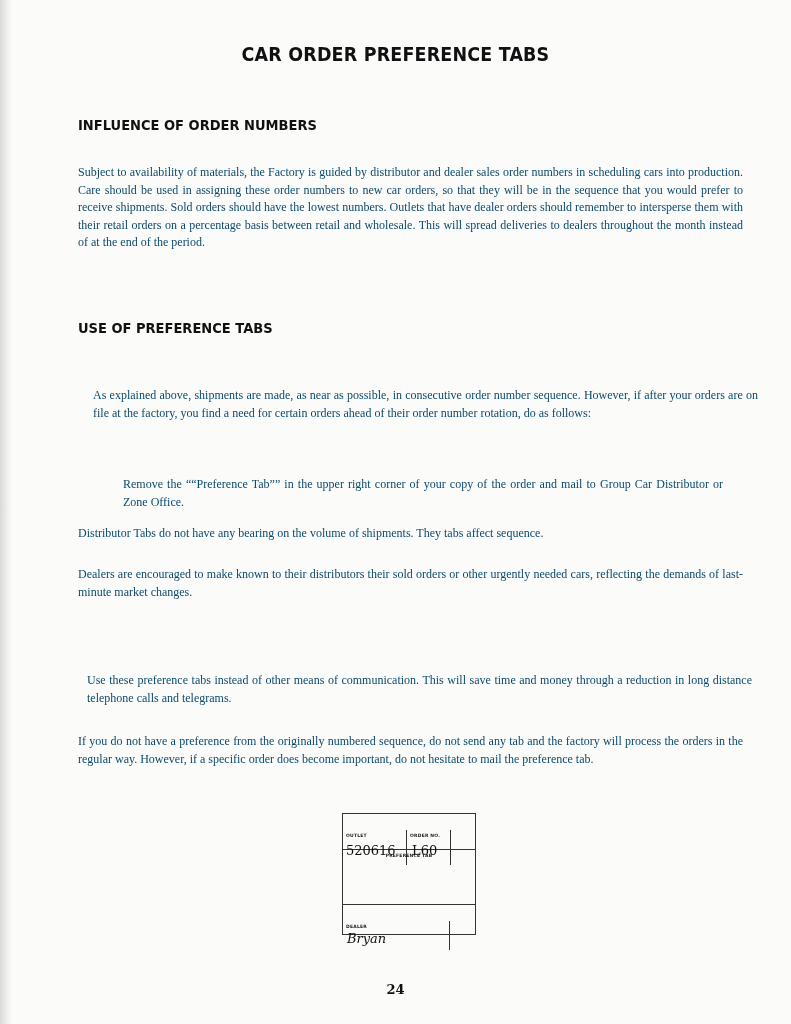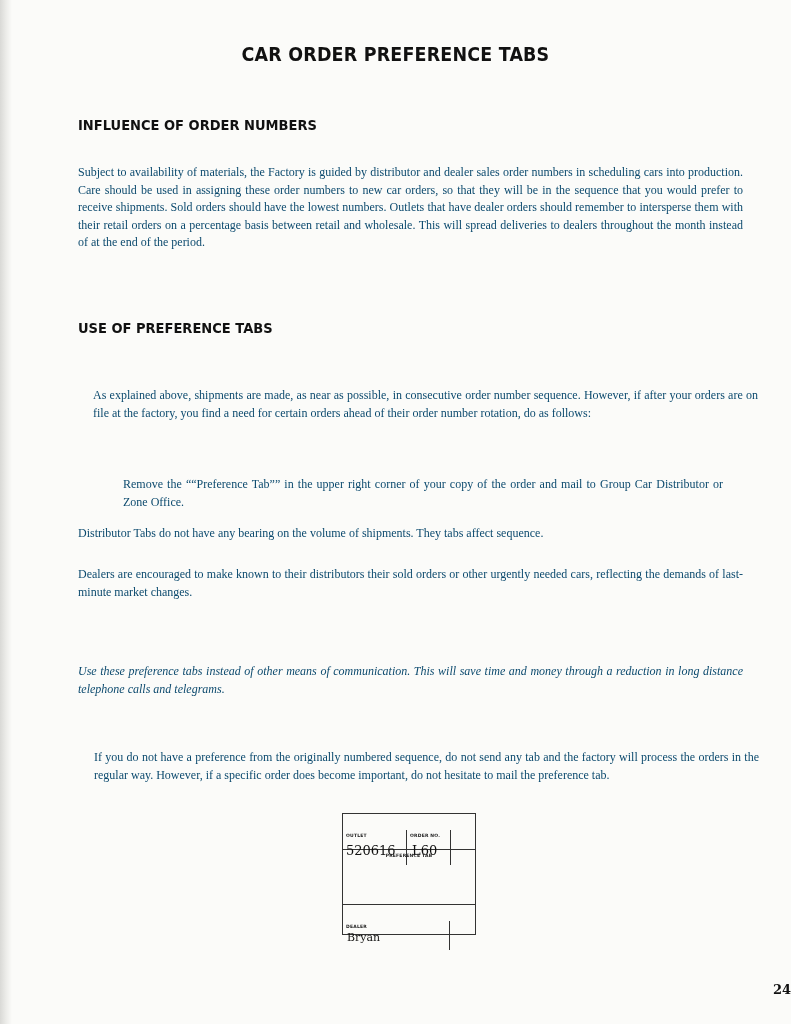--- a/index.html
+++ b/index.html
@@ -64,24 +64,24 @@
   }
   .tab-form .cell-order .cell-value { left: 5px; }
   .tab-form .mid-label {
     position: absolute; left: 0; width: 100%; top: 39px; text-align: center;
     font-family: "DejaVu Sans", "Liberation Sans", sans-serif;
     font-weight: bold; font-size: 4.5px; letter-spacing: 0.2px; color: #222;
   }
   .tab-form .row-dealer { position: absolute; left: 0; bottom: 0; width: 100%; height: 30px; border-top: 1.5px solid #333; box-sizing: border-box; }
   .tab-form .cell-dealer { left: 0; width: 107px; border-right: 1.5px solid #333; }
   .tab-form .cell-dealer-blank { left: 107px; right: 0; }
-  .tab-form .cell-dealer .cell-value { top: 10px; left: 4px; font-size: 11px; }
+  .tab-form .cell-dealer .cell-value { top: 10px; left: 4px; font-size: 13px; font-style: italic; }
 
   .page-number {
-    position: absolute; left: 0; width: 791px; top: 982px; text-align: right;
+    position: absolute; left: 0; width: 791px; top: 982px; text-align: center;
     font-family: "DejaVu Serif", "Liberation Serif", serif;
     font-weight: bold; font-size: 13px; color: #111;
   }
 </style>
 </head>
 <body>
 
 <div class="binding-edge"></div>
 
 <h1 class="page-title" style="margin:0;">CAR ORDER PREFERENCE TABS</h1>
@@ -90,23 +90,23 @@
 <p class="para" style="top:164px; margin:0;">Subject to availability of materials, the Factory is guided by distributor and dealer sales order numbers in scheduling cars into production. Care should be used in assigning these order numbers to new car orders, so that they will be in the sequence that you would prefer to receive shipments. Sold orders should have the lowest numbers. Outlets that have dealer orders should remember to intersperse them with their retail orders on a percentage basis between retail and wholesale. This will spread deliveries to dealers throughout the month instead of at the end of the period.</p>
 
 <h2 class="section-heading" style="top:320px; margin:0;">USE OF PREFERENCE TABS</h2>
 <p class="para" style="top:372px; margin:15px;">As explained above, shipments are made, as near as possible, in consecutive order number sequence. However, if after your orders are on file at the factory, you find a need for certain orders ahead of their order number rotation, do as follows:</p>
 <p class="para indented" style="top:472px; margin:4px;">Remove the ““Preference Tab”” in the upper right corner of your copy of the order and mail to Group Car Distributor or Zone Office.</p>
 
 <p class="para" style="top:525px; margin:0;"><span>Distributor Tabs </span><span class="ul">do not</span><span> have any bearing on the volume of shipments. They tabs affect sequence.</span></p>
 
 <p class="para" style="top:566px; margin:0;">Dealers are encouraged to make known to their distributors their sold orders or other urgently needed cars, reflecting the demands of last-minute market changes.</p>
 
-<p class="para" style="top:663px; margin:0;font-style:italic;">Use these preference tabs instead of other means of communication. This will save time and money through a reduction in long distance telephone calls and telegrams.</p>
+<p class="para" style="top:663px; margin:9px;">Use these preference tabs instead of other means of communication. This will save time and money through a reduction in long distance telephone calls and telegrams.</p>
 
-<p class="para" style="top:733px; margin:16px;"><span>If you do not have a preference from the originally numbered sequence, </span><span class="ul">do not</span><span> send any tab and the factory will process the orders in the regular way. However, if a specific order does become important, do not hesitate to mail the preference tab.</span></p>
+<p class="para" style="top:733px; margin:0;"><span>If you do not have a preference from the originally numbered sequence, </span><span class="ul">do not</span><span> send any tab and the factory will process the orders in the regular way. However, if a specific order does become important, do not hesitate to mail the preference tab.</span></p>
 
 <div class="tab-form">
   <div class="row-top">
     <div class="cell cell-outlet">
       <span class="mini-label">OUTLET</span>
       <span class="cell-value">520616</span>
     </div>
     <div class="cell cell-order">
       <span class="mini-label">ORDER NO.</span>
       <span class="cell-value">L60</span>

